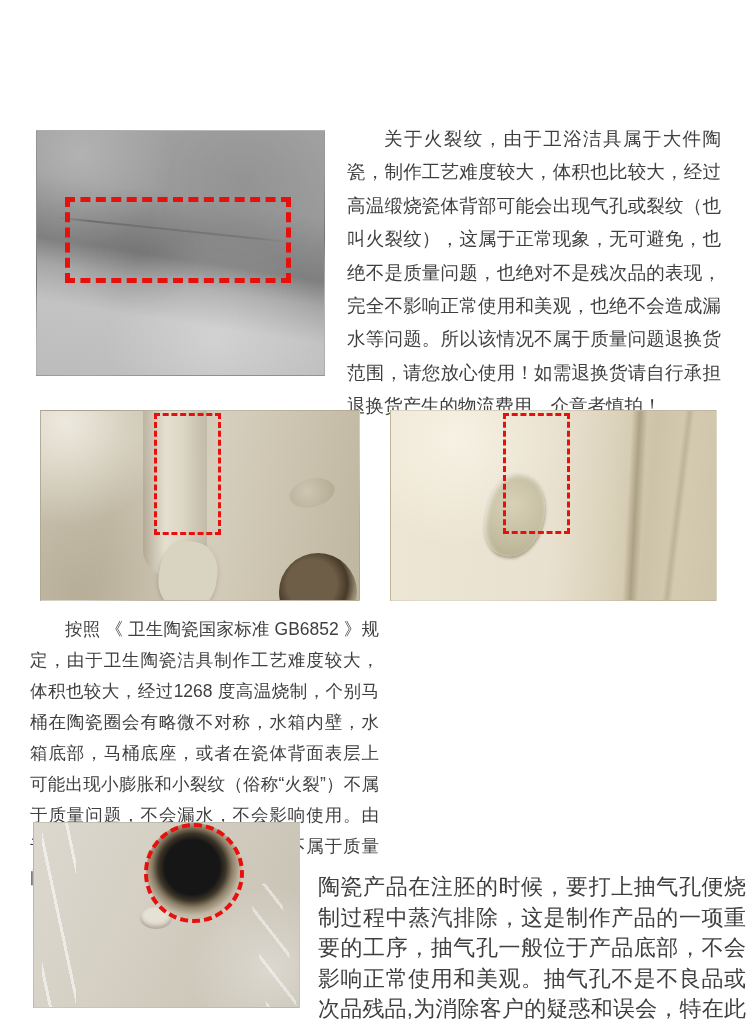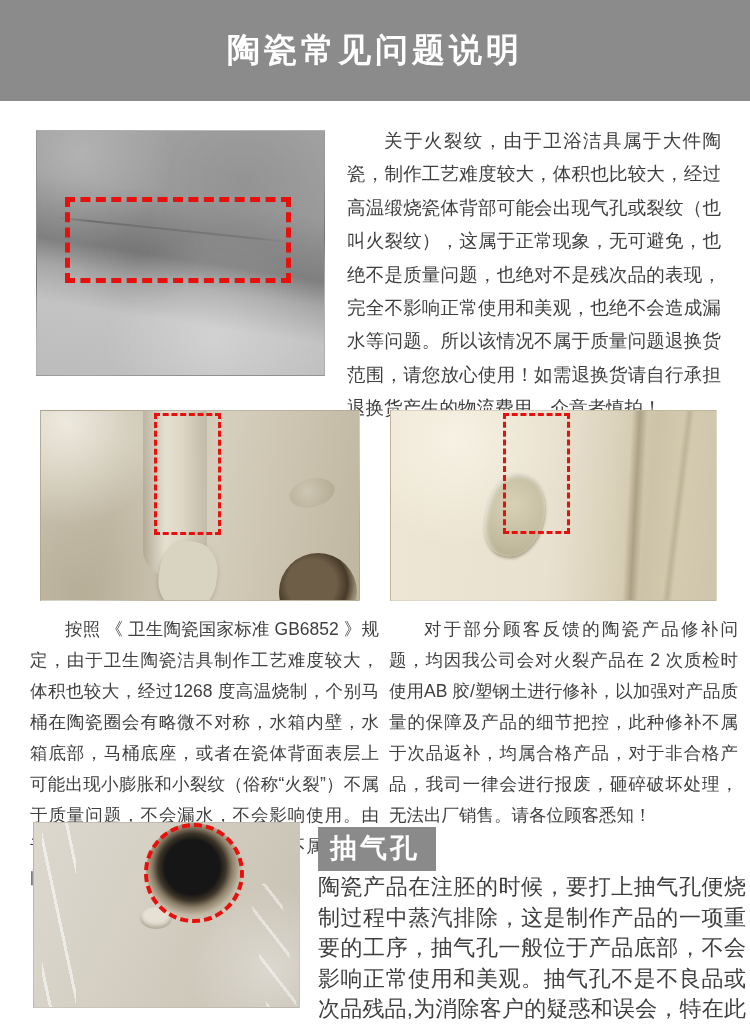--- a/index.html
+++ b/index.html
@@ -70,35 +70,32 @@
     transform:rotate(-8deg);}
   .hole4{position:absolute;left:112px;top:0px;width:96px;height:96px;border-radius:50%;
     background:radial-gradient(circle at 48% 46%, #161616 0 38%, #3d3528 47%, #8d8069 56%, #c2b9a6 67%, #d0c9bb 78%, rgba(208,201,187,0) 84%);}
   .chip4{position:absolute;left:106px;top:84px;width:32px;height:22px;border-radius:50%;
     background:#e6e1d5;box-shadow:inset 0 -3px 4px rgba(120,110,90,0.5);}
   .redcircle{position:absolute;left:110px;top:0px;width:100px;height:100px;border-radius:50%;
     border:4px dashed #e8100c;box-sizing:border-box;}
 
   
   .para{position:absolute;text-align:justify;}
-  .para1{left:347px;top:124px;width:374px;font-size:18.5px;line-height:33.4px;text-indent:2em;}
+  .para1{left:347px;top:124px;width:374px;font-size:18.5px;line-height:33.4px;text-indent:2em;font-family:Liberation Mono, monospace;}
   .col-left{left:30px;top:614px;width:349px;font-size:17.5px;line-height:31px;text-indent:2em;}
   .col-right{left:389px;top:614px;width:349px;font-size:17.5px;line-height:31px;text-indent:2em;}
   .badge{position:absolute;left:318px;top:827px;background:#8a8a8a;color:#ffffff;
     font-size:27px;font-weight:bold;letter-spacing:3px;padding:3px 16px 5px 12px;}
   .para4{left:318px;top:872px;width:428px;font-size:22px;line-height:30.5px;}
 </style>
 </head>
 <body>
 
 <div class="page">
 
-  <div class="header">
-    <div class="title">陶瓷常见问题说明</div>
-  </div>
 
   <div class="photo photo1">
     <div class="crack-line"></div>
     <div class="redbox box1"></div>
   </div>
   <div class="para para1">关于火裂纹，由于卫浴洁具属于大件陶瓷，制作工艺难度较大，体积也比较大，经过高温缎烧瓷体背部可能会出现气孔或裂纹（也叫火裂纹），这属于正常现象，无可避免，也绝不是质量问题，也绝对不是残次品的表现，完全不影响正常使用和美观，也绝不会造成漏水等问题。所以该情况不属于质量问题退换货范围，请您放心使用！如需退换货请自行承担退换货产生的物流费用，介意者慎拍！</div>
 
   <div class="photo photo2">
     <div class="seam"></div>
     <div class="seam-tail"></div>
@@ -107,25 +104,23 @@
     <div class="redbox thin box2"></div>
   </div>
   <div class="photo photo3">
     <div class="groove"></div>
     <div class="streak3"></div>
     <div class="patch"></div>
     <div class="redbox thin box3"></div>
   </div>
 
   <div class="para col-left">按照 《 卫生陶瓷国家标准 GB6852 》规定，由于卫生陶瓷洁具制作工艺难度较大，体积也较大，经过1268 度高温烧制，个别马桶在陶瓷圈会有略微不对称，水箱内壁，水箱底部，马桶底座，或者在瓷体背面表层上可能出现小膨胀和小裂纹（俗称“火裂”）不属于质量问题，不会漏水，不会影响使用。由于生产工艺性质，釉面略有不平不属于质量问题，请放心使用</div>
-  <div class="para col-right">对于部分顾客反馈的陶瓷产品修补问题，均因我公司会对火裂产品在 2 次质检时使用AB 胶/塑钢土进行修补，以加强对产品质量的保障及产品的细节把控，此种修补不属于次品返补，均属合格产品，对于非合格产品，我司一律会进行报废，砸碎破坏处理，无法出厂销售。请各位顾客悉知！</div>
 
   <div class="photo photo4">
     <div class="streak4a"></div>
     <div class="streak4b"></div>
     <div class="hole4"></div>
     <div class="chip4"></div>
     <div class="redcircle"></div>
   </div>
-  <div class="badge">抽气孔</div>
   <div class="para para4">陶瓷产品在注胚的时候，要打上抽气孔便烧制过程中蒸汽排除，这是制作产品的一项重要的工序，抽气孔一般位于产品底部，不会影响正常使用和美观。抽气孔不是不良品或次品残品,为消除客户的疑惑和误会，特在此说明!</div>
 
 </div>
 
 </body></html>

